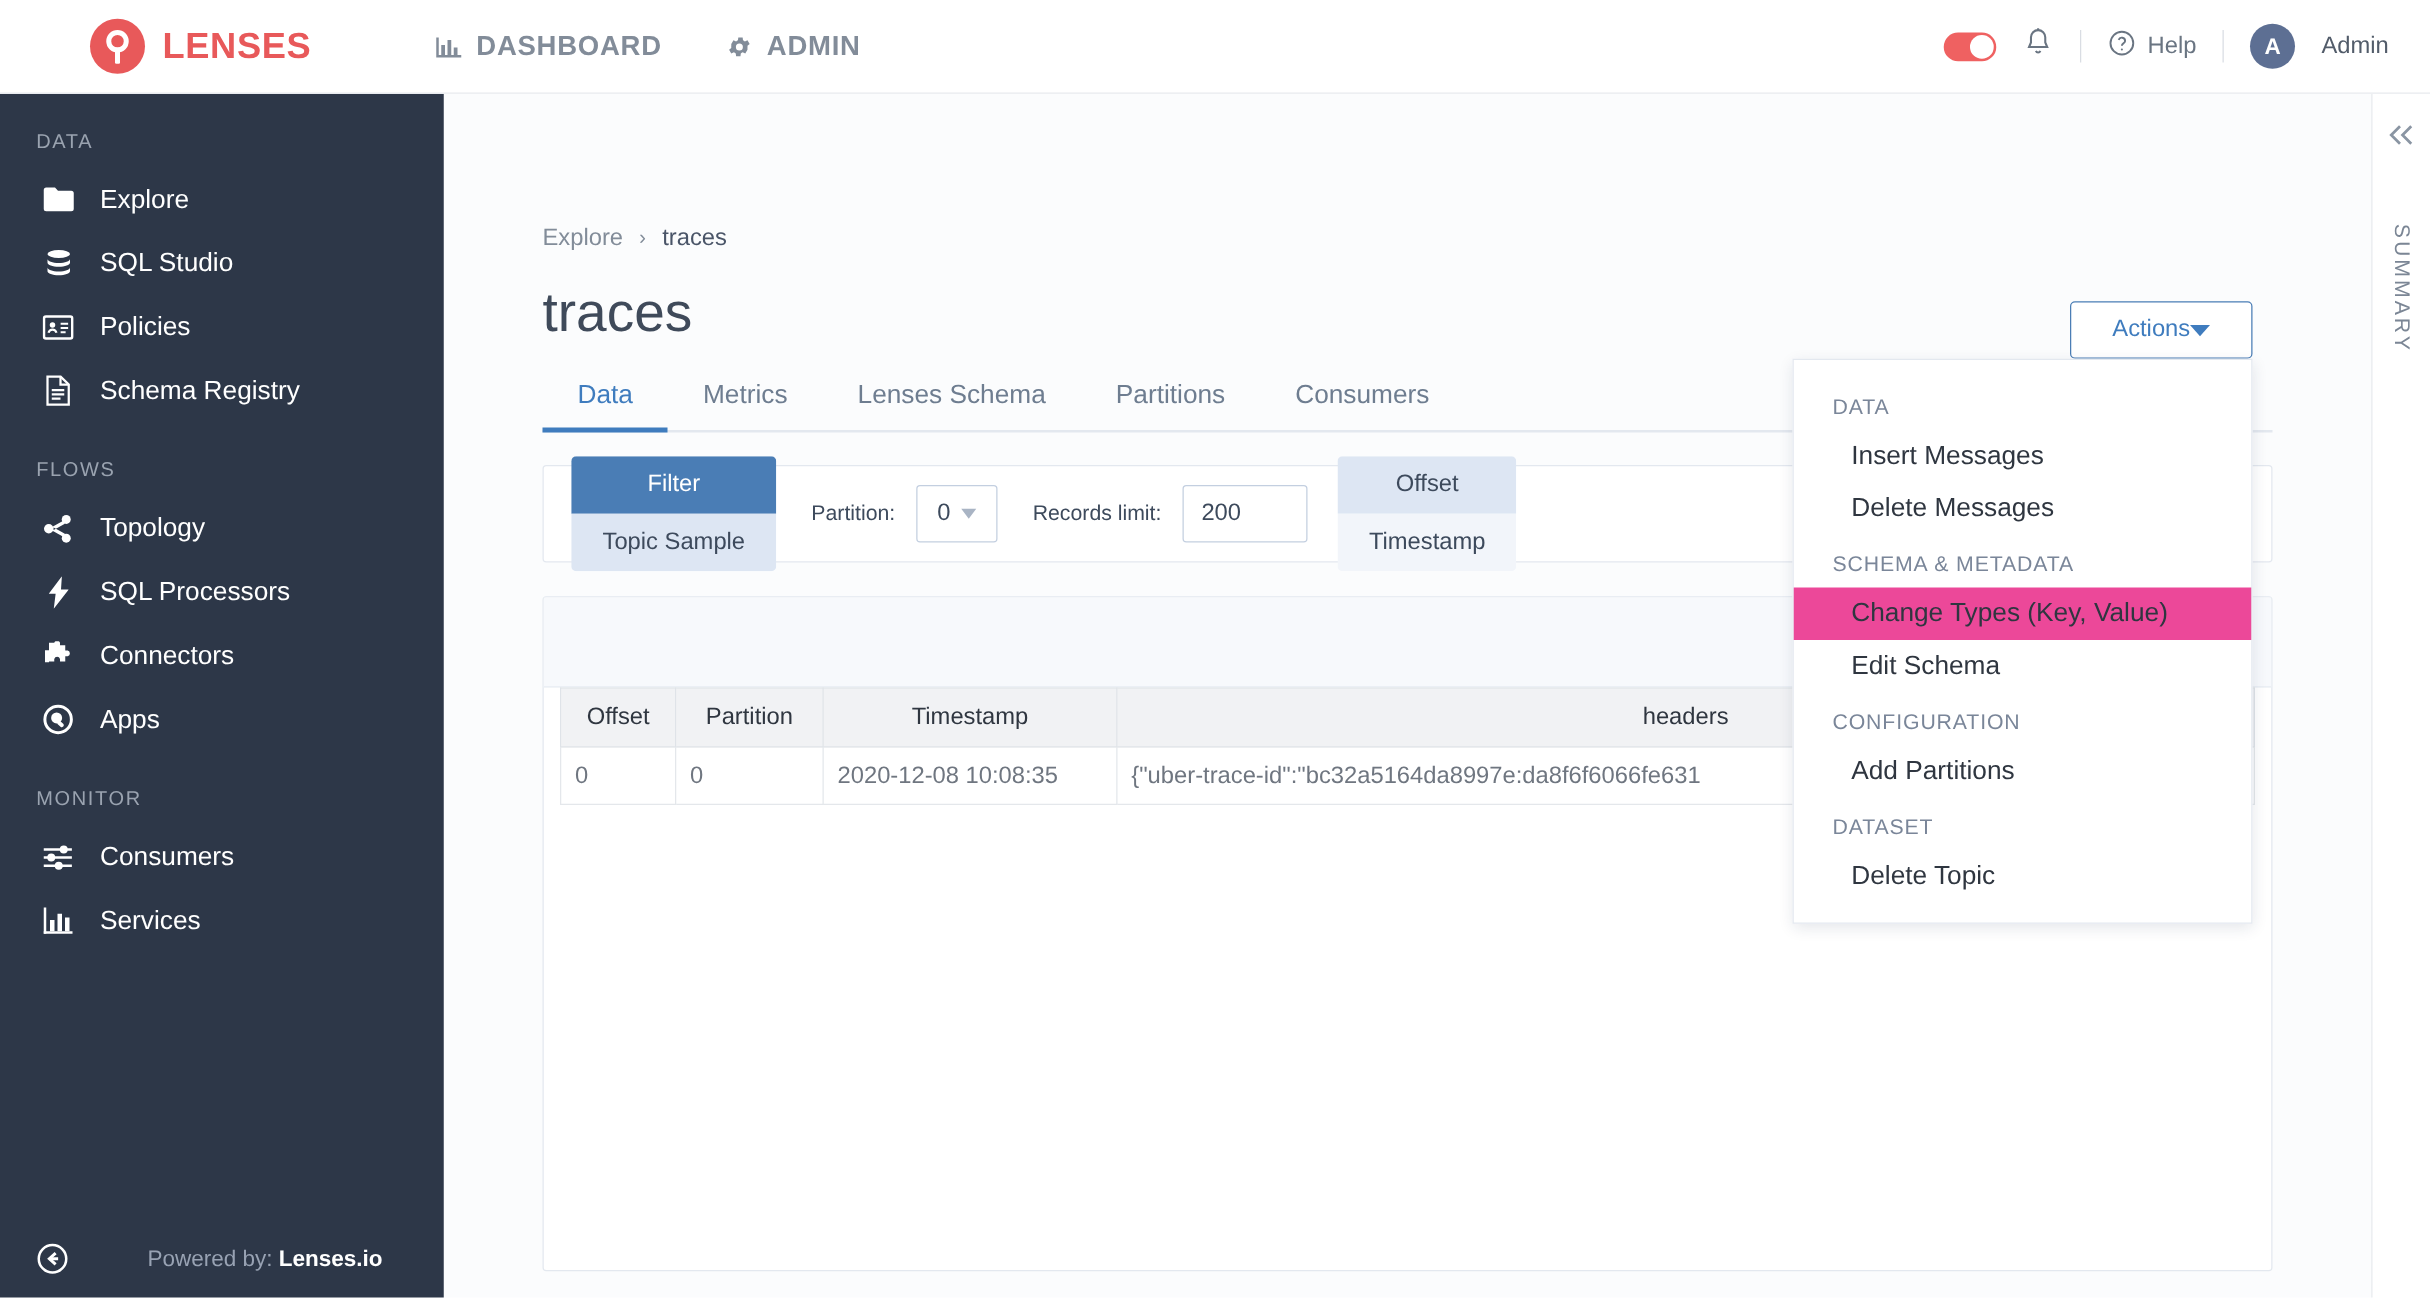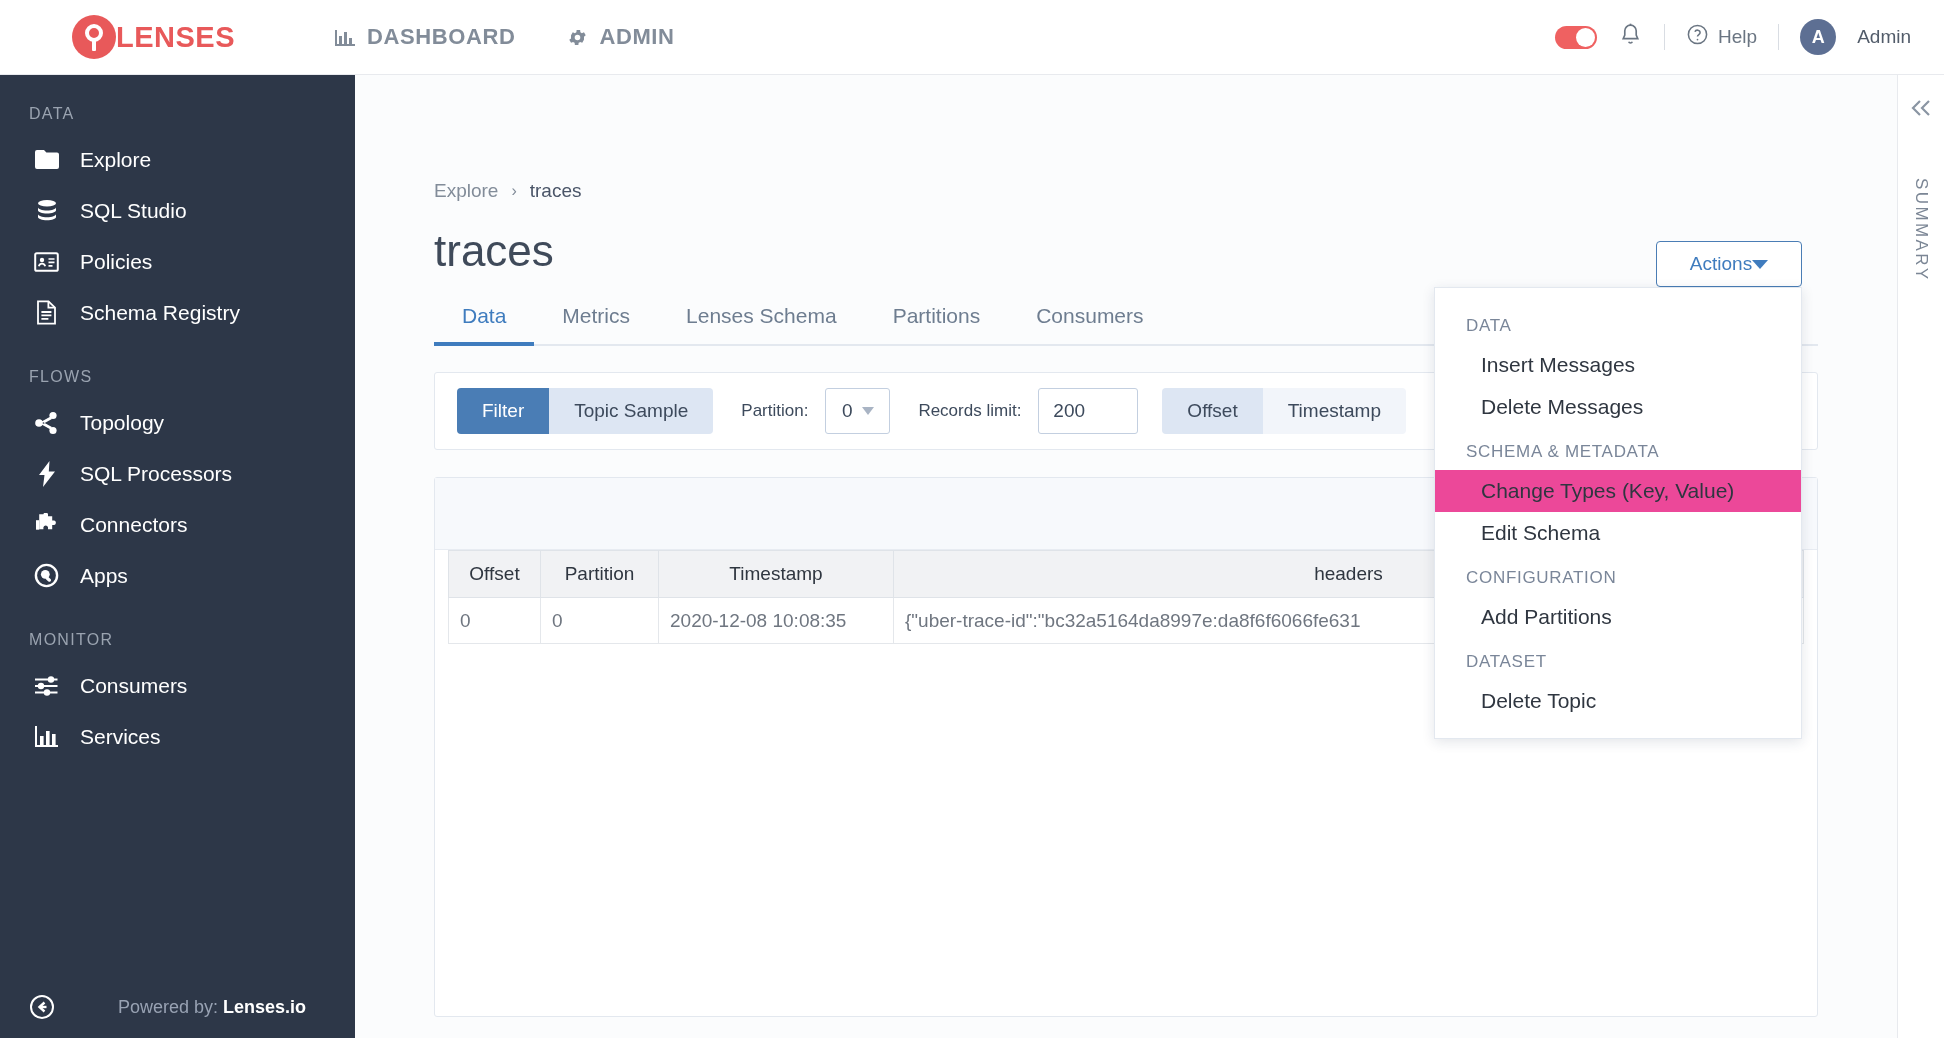--- a/index.html
+++ b/index.html
@@ -28,21 +28,21 @@
   .brand-logo .lens-ring {
     width: 18px; height: 18px; border-radius: 50%;
     border: 4px solid #ffffff;
     position: absolute; top: 9px; left: 13px;
   }
   .brand-logo .lens-stem {
     position: absolute; width: 4px; height: 13px; background: #ffffff;
     left: 20px; top: 23px; border-radius: 1px;
   }
   .brand-name {
-    margin-left: 0; font-size: 29px; font-weight: bold;
+    margin-left: 14px; font-size: 29px; font-weight: bold;
     color: #e8595a; letter-spacing: 0.5px;
   }
   .nav-main { display: flex; align-items: center; margin-left: 99px; gap: 52px; }
   .nav-item {
     display: flex; align-items: center; gap: 11px;
     font-size: 22px; font-weight: bold; color: #828c99;
     letter-spacing: 0.6px; cursor: pointer;
   }
   .nav-item .ico { display: flex; align-items: center; }
 
@@ -139,21 +139,21 @@
     border-right: 8px solid transparent; border-top: 9px solid #3f7cbe;
   }
 
   
   .panel {
     margin: 26px 79px 0 79px;
     background: #ffffff; border: 1px solid #e3e8ef; border-radius: 3px;
   }
   .filter-panel { height: 78px; display: flex; align-items: center; padding: 0 22px; gap: 0; }
   .seg {
-    display: flex; border-radius: 4px; overflow: hidden;
+    display: flex; border-radius: 4px; overflow: hidden; flex-direction: column;
   }
   .seg-btn {
     height: 46px; padding: 0 25px; display: flex; align-items: center; justify-content: center;
     font-size: 19px; cursor: pointer; background: #dde6f3; color: #3d4a5c;
   }
   .seg-btn.active { background: #4a7db5; color: #ffffff; }
   .field-label { font-size: 17px; color: #3d4a5c; margin-left: 28px; margin-right: 17px; white-space: nowrap; }
   .select-box {
     width: 65px; height: 46px; border: 1px solid #c3cfe0; border-radius: 3px;
     background: #fff; display: flex; align-items: center; justify-content: center; gap: 9px;

